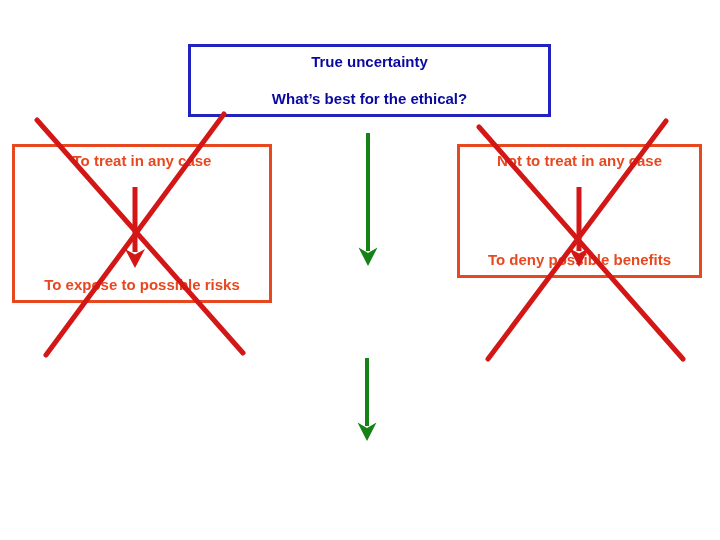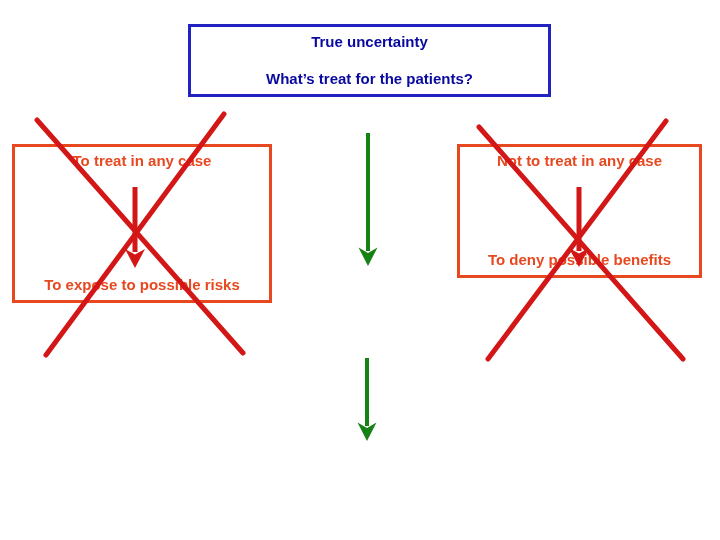--- a/index.html
+++ b/index.html
@@ -16,21 +16,21 @@
     position: absolute;
     box-sizing: border-box;
     display: flex;
     flex-direction: column;
     justify-content: space-between;
     text-align: center;
     font-size: 15px;
     line-height: 15px;
   }
   .top-box {
-    left: 188px; top: 24px; width: 363px; height: 73px;
+    left: 188px; top: 44px; width: 363px; height: 73px;
     border: 3px solid var(--blue-border, #2222C0);
     color: var(--navy-text, #0909A0);
     padding: 7px 4px 8px;
   }
   .left-box {
     left: 12px; top: 144px; width: 260px; height: 159px;
     border: 3px solid var(--orange, #E8481F);
     color: var(--orange, #E8481F);
     padding: 6px 2px 8px;
   }
@@ -55,21 +55,21 @@
     z-index: 5;
   }
 </style>
 </head>
 <body>
 
 <div id="slide">
 
   <div class="box top-box">
     <div>True uncertainty</div>
-    <div>What’s treat for the patients?</div>
+    <div>What’s best for the ethical?</div>
   </div>
 
   <div class="box left-box">
     <div>To treat in any case</div>
     <div>To expose to possible risks</div>
   </div>
 
   <div class="box right-box">
     <div>Not to treat in any case</div>
     <div>To deny possible benefits</div>

